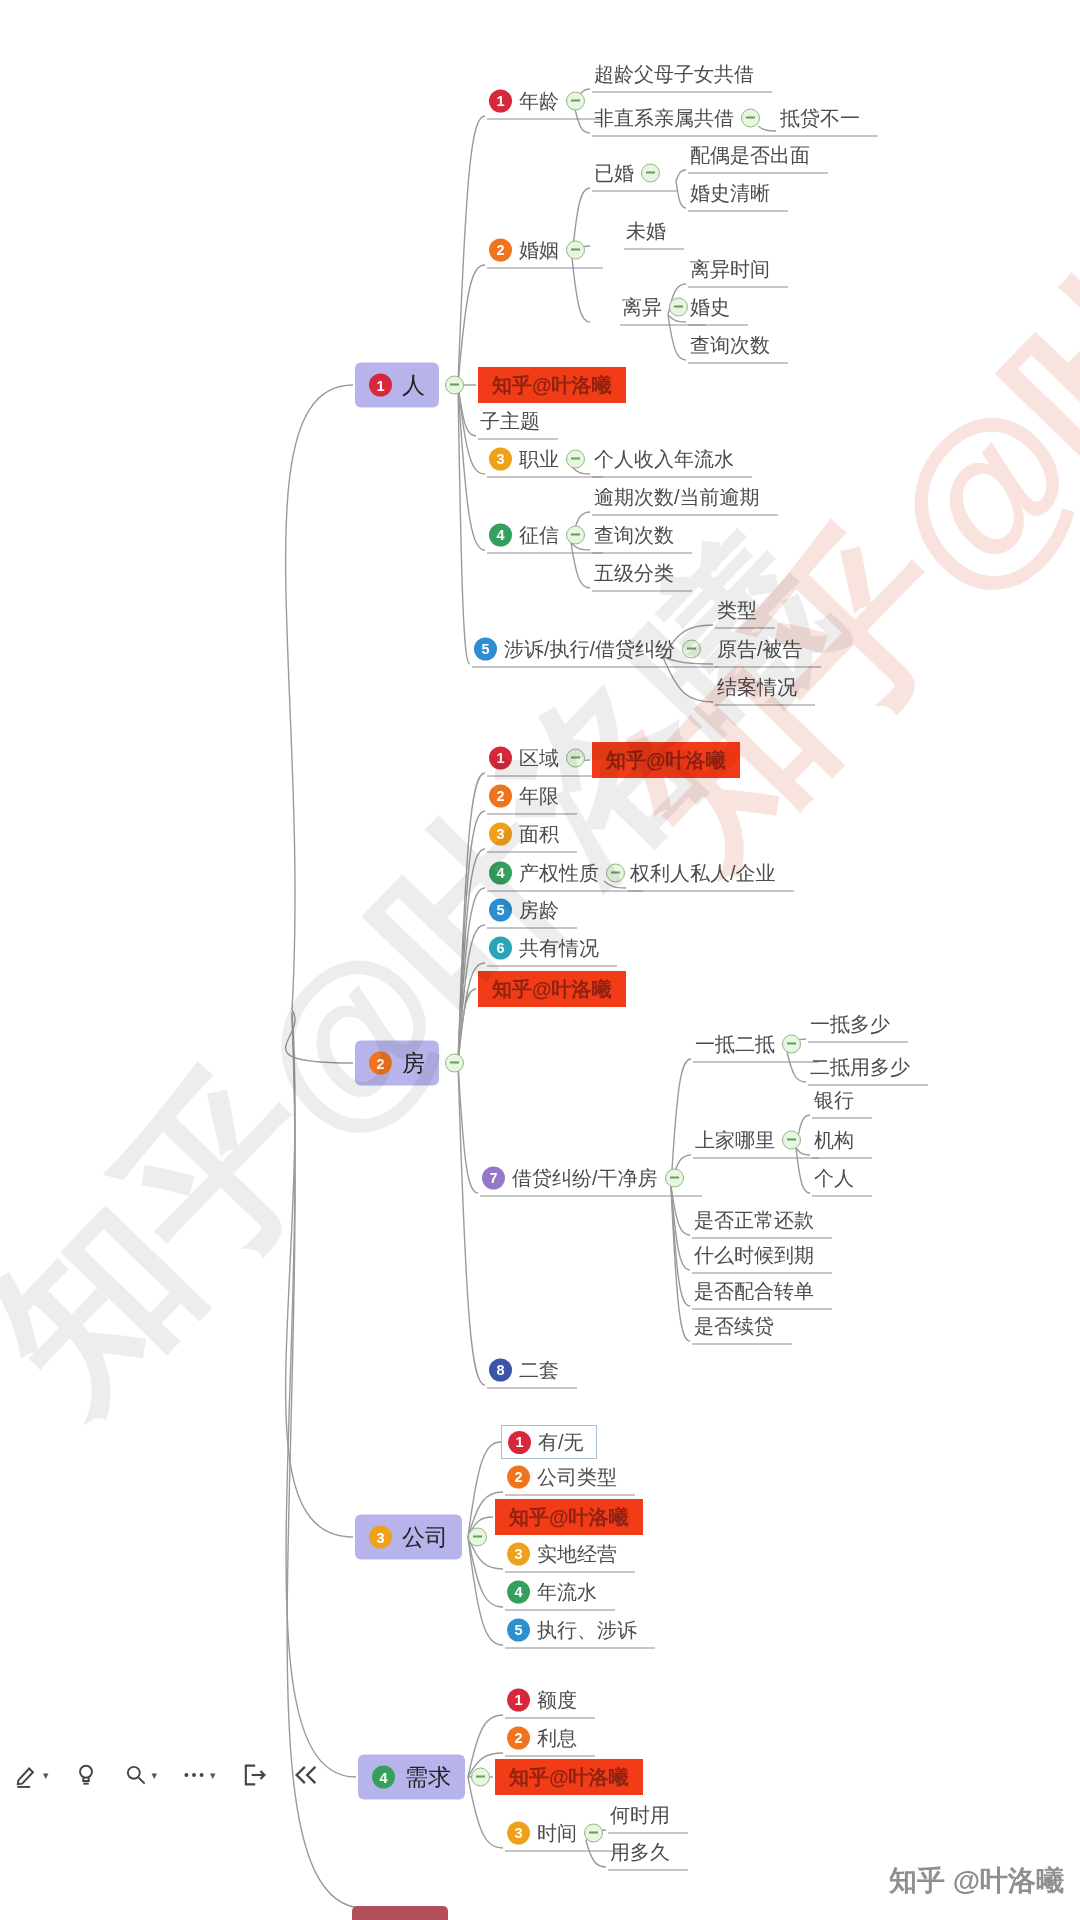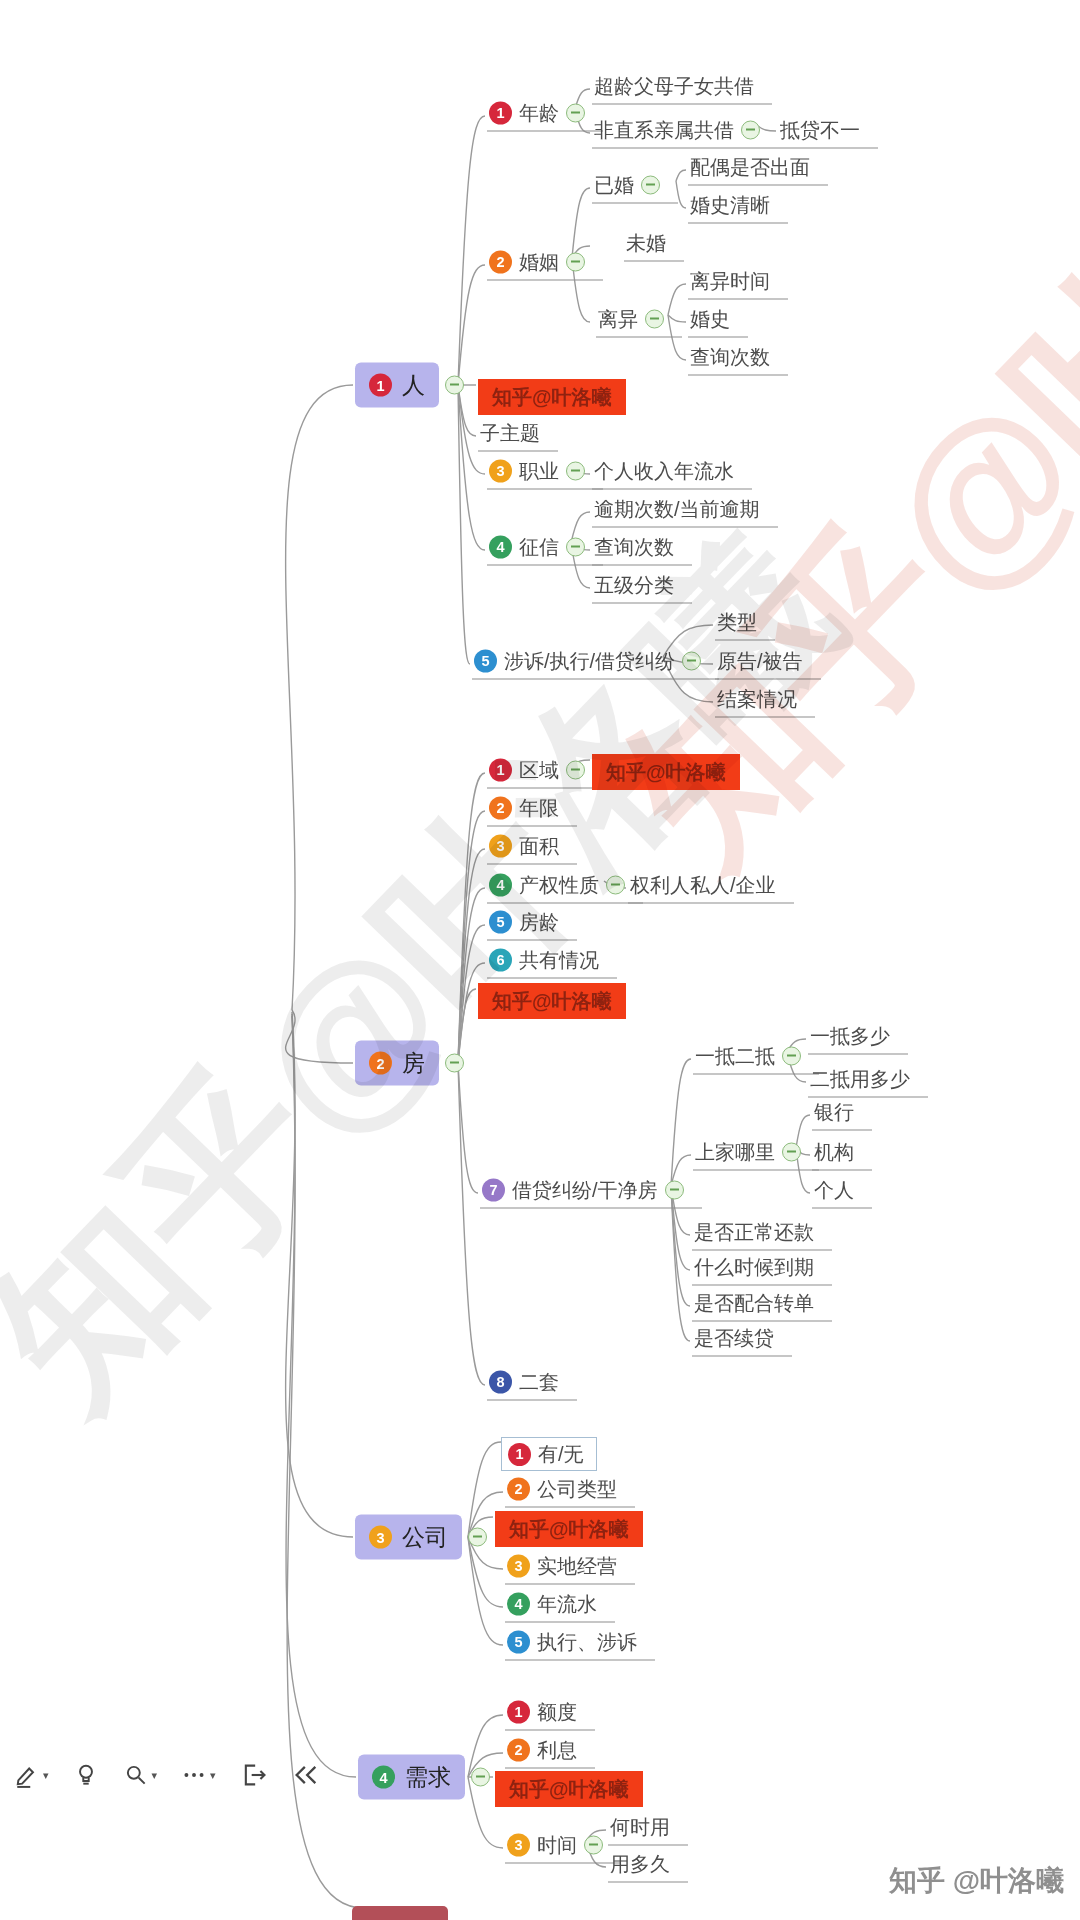--- a/index.html
+++ b/index.html
@@ -1,21 +1,21 @@
 <!DOCTYPE html>
 <html style="--root-bg: #b34f58; --root-tx: #e81f27; --z-bg: #f23c17; --z-tx: #8f2210; --branch: #b7b4ec; --line: #9a9a9a;"><head>
 <meta charset="utf-8">
 <style>
   html,body{margin:0;padding:0;background:#fff;}
   #canvas{position:relative;width:1080px;height:1920px;background:#fff;overflow:hidden;
           font-family:"Liberation Sans",sans-serif;}
   #links{position:absolute;left:0;top:0;z-index:1;}
   #links path{fill:none;stroke:var(--line,#9a9a9a);stroke-width:1.4px;}
   .node{position:absolute;transform:translateY(-50%);display:flex;align-items:center;gap:7px;
-        font-size:20px;color:#4c4c4c;white-space:nowrap;line-height:1.3;z-index:2;margin-top:12px;}
+        font-size:20px;color:#4c4c4c;white-space:nowrap;line-height:1.3;z-index:2;}
   .leaf{border-bottom:1.5px solid #8e8e8e;padding:1px 18px 5px 2px;}
   .badge{min-width:23px;height:23px;border-radius:50%;background:#999;color:#fff;font-size:14.5px;
          font-weight:bold;display:inline-flex;align-items:center;justify-content:center;flex:none;}
   .minus{width:19px;height:19px;border-radius:50%;background:#e9f5e3;border:1px solid #8cbb7c;
          position:relative;flex:none;box-sizing:border-box;cursor:pointer;}
   .minus::before{content:"";position:absolute;left:4px;right:4px;top:7px;height:2px;background:#63a053;}
   .bwrap{position:absolute;transform:translateY(-50%);display:flex;align-items:center;gap:6px;z-index:2;}
   .bbox{background:var(--branch,#b7b4ec);border-radius:6px;padding:7px 14px;display:flex;gap:10px;
         font-size:23px;color:#222;align-items:center;white-space:nowrap;}
   .rbox{width:270px;height:74px;background:var(--root-bg,#b34f58);color:var(--root-tx,#e81f27);
@@ -144,21 +144,21 @@
       <span>未婚</span>
     </div>
   <div class="node leaf" style="left:487px;top:252px">
       <span class="badge" style="background: rgb(240, 115, 29);">2</span>
       <span>婚姻</span>
       <span class="minus"></span>
     </div>
   <div class="node leaf" style="left:688px;top:271px">
       <span>离异时间</span>
     </div>
-  <div class="node leaf" style="left:596px;top:309px">
+  <div class="node leaf" style="left:620px;top:309px">
       <span>离异</span>
       <span class="minus"></span>
     </div>
   <div class="node leaf" style="left:688px;top:309px">
       <span>婚史</span>
     </div>
   <div class="node leaf" style="left:688px;top:347px">
       <span>查询次数</span>
     </div>
   <div class="node zbox" style="left:478px;top:385px">

